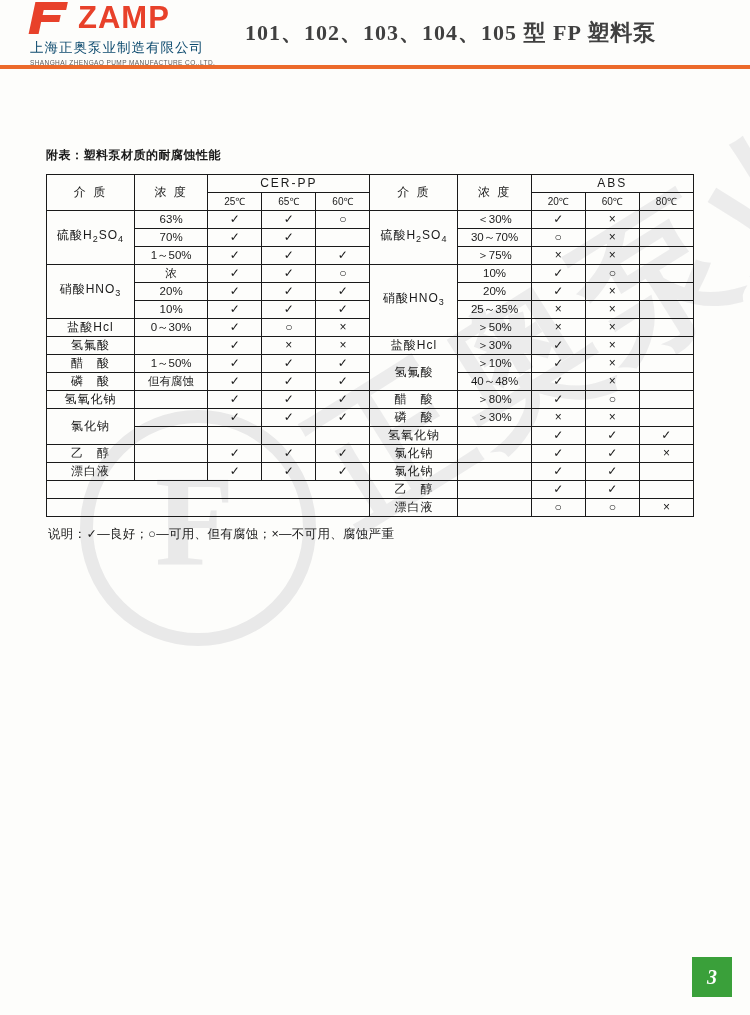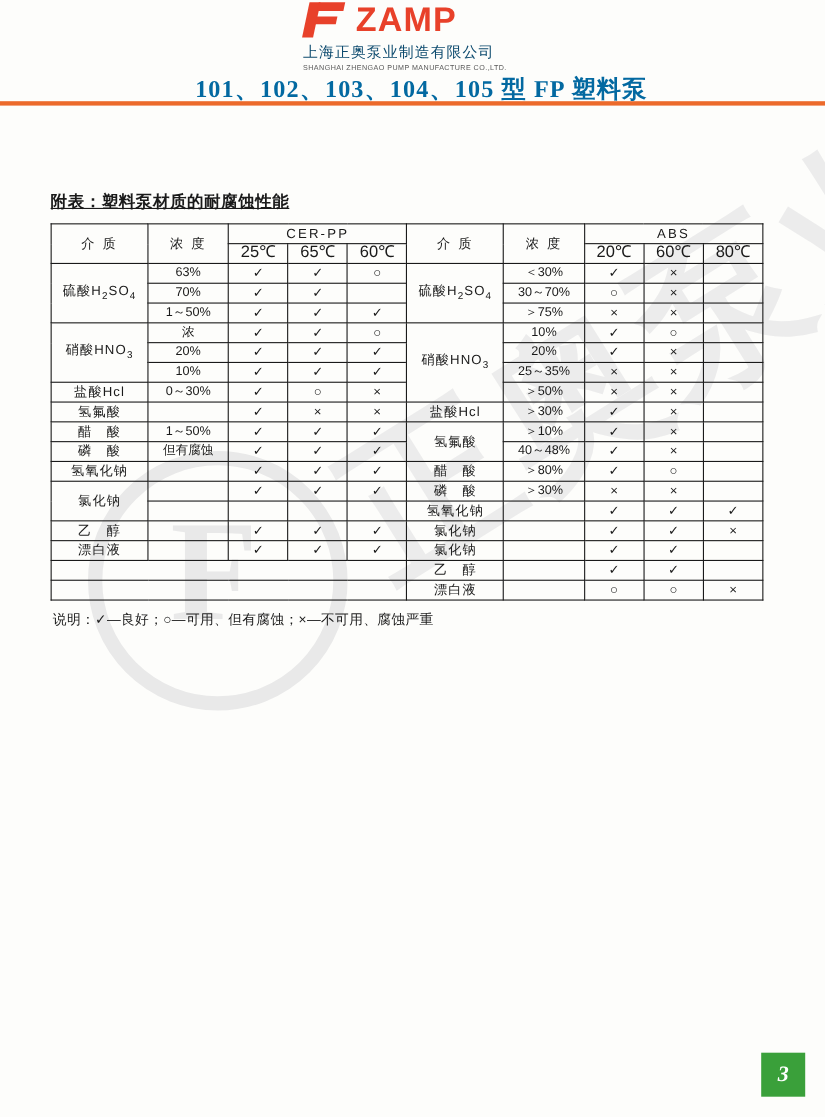--- a/index.html
+++ b/index.html
@@ -56,26 +56,25 @@
     font-weight: bold;
     white-space: nowrap;
     transform: rotate(-32deg);
     transform-origin: left top;
   }
 
   
   .header {
     position: relative;
     z-index: 2;
-    height: 92px;
+    height: 65px;
     display: flex;
     align-items: center;
     padding: 0 24px 0 30px;
     box-sizing: border-box;
-    flex-direction: column;
   }
   .logo-block {
     display: flex;
     flex-direction: column;
     justify-content: center;
     width: 205px;
   }
   .logo-row {
     display: flex;
     align-items: center;
@@ -109,26 +108,26 @@
   }
   .logo-en {
     font-family: "Liberation Sans", sans-serif;
     font-size: 6.5px;
     color: #5a5a5a;
     letter-spacing: 0.4px;
     margin-top: 2px;
   }
   .header-title {
     flex: 1;
-    text-align: right;
+    text-align: left;
     font-family: "Liberation Serif", serif;
     font-weight: bold;
     font-size: 22px;
     letter-spacing: 1px;
-    color: #0369a1;
+    color: #404040;
     padding-left: 10px;
   }
   .header-rule {
     position: relative;
     z-index: 2;
     height: 4px;
     background: #ec6a2b;
     margin: 0 0 0 0;
   }
   .header-rule-inner {
@@ -136,26 +135,25 @@
     background: #ec6a2b;
   }
 
   
   .content {
     position: relative;
     z-index: 2;
     padding: 78px 0 0 0;
   }
   .table-caption {
-    font-size: 15px;
+    font-size: 12px;
     font-weight: bold;
     margin: 0 0 10px 46px;
     letter-spacing: 0.5px;
     font-family: "Liberation Sans", sans-serif;
-    text-decoration: underline;
   }
   table.chem {
     border-collapse: collapse;
     margin-left: 46px;
     width: 648px;
     background: transparent;
     font-size: 11.5px;
     font-family: "Liberation Sans", sans-serif;
   }
   table.chem td, table.chem th {
@@ -165,21 +163,21 @@
     padding: 0;
     height: 17px;
     font-weight: normal;
     line-height: 1.1;
   }
   .c-media   { width: 82px; font-size: 12px; }
   .c-conc    { width: 68px; }
   .c-val     { width: 50px; }
   .sym { font-size: 12px; }
   .hdr { font-size: 12px; letter-spacing: 2px; }
-  .sub { font-size: 15px; margin-top: 31px; }
+  .sub { font-size: 10px; margin-top: 31px; }
   .nowrap { white-space: nowrap; }
   .media-label { letter-spacing: 1px; }
   .note {
     margin: 9px 0 0 48px;
     font-size: 12.5px;
     font-family: "Liberation Sans", sans-serif;
     letter-spacing: 0.3px;
   }
 
   

